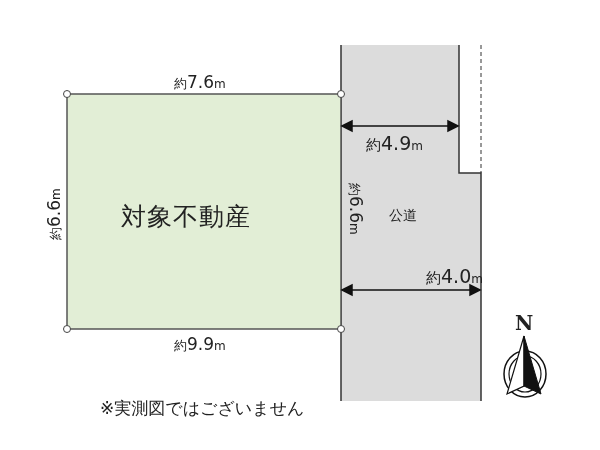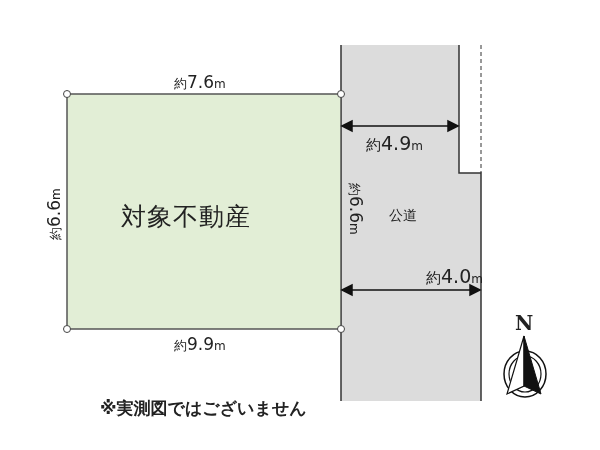--- a/index.html
+++ b/index.html
@@ -75,13 +75,13 @@
 
 <div class="lbl road" style="left:389px; top:207px;">公道</div>
 
 <div class="lbl dim" style="left:366px; top:132px; font-size:19px;">
   <span class="yaku" style="font-size:15px">約</span><span>4.9</span><span class="m">m</span>
 </div>
 <div class="lbl dim" style="left:382px; top:265px; font-size:19px;margin-left:44px;">
   <span class="yaku" style="font-size:15px">約</span><span>4.0</span><span class="m">m</span>
 </div>
 
-<div class="lbl note" style="left:100px; top:397px;font-weight:bold;">※実測図ではございません</div>
+<div class="lbl note" style="left:100px; top:397px;">※実測図ではございません</div>
 
 </body></html>

